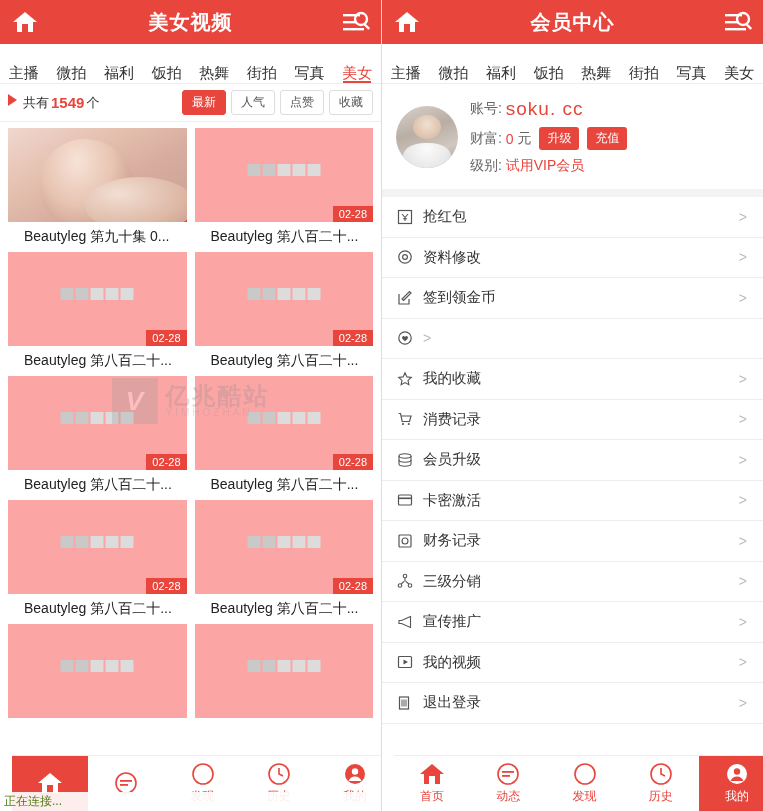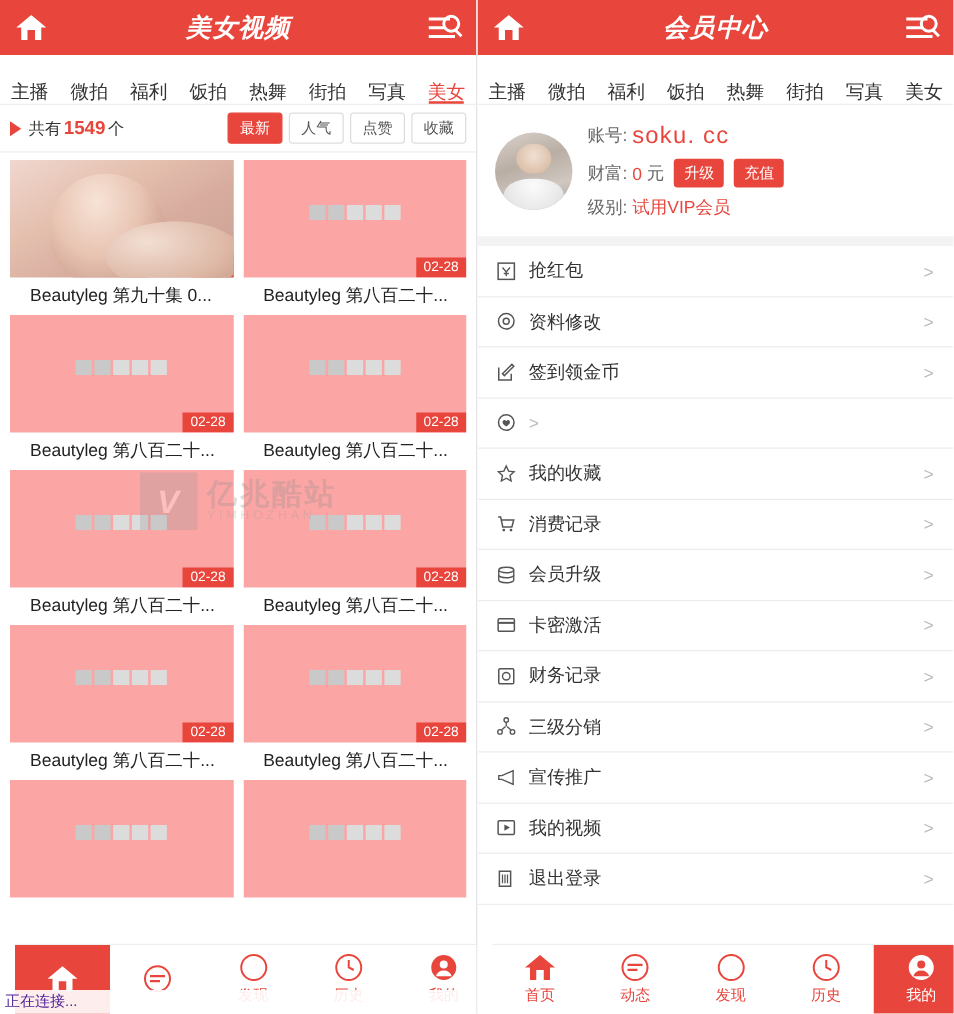--- a/index.html
+++ b/index.html
@@ -13,21 +13,21 @@
   .phone { position: relative; height: 811px; background: #fff; overflow: hidden; }
   .phone.left { width: 382px; border-right: 1px solid #ddd; }
   .phone.right { width: 381px; }
 
   
   .hdr {
     height: 44px; background: #e8453c; color: #fff;
     display: flex; align-items: center; justify-content: space-between;
     padding: 0 10px;
   }
-  .hdr-title { font-size: 20px; font-weight: bold; letter-spacing: 1px; font-style: italic; }
+  .hdr-title { font-size: 20px; font-weight: bold; letter-spacing: 1px; }
   .icon-home, .icon-menu { width: 30px; height: 30px; display: flex; align-items: center; justify-content: center; }
   .icon-home svg, .icon-menu svg { display: block; }
 
   
   .nav {
     height: 40px; display: flex; align-items: stretch;
     border-bottom: 1px solid #eee; background: #fff;
   }
   .nav-item {
     flex: 1; display: flex; align-items: flex-end; justify-content: center;
@@ -37,21 +37,21 @@
   .nav-item.active::after {
     content: ""; position: absolute; left: 20%; right: 20%; bottom: 0;
     height: 2px; background: #e8453c;
   }
 
   
   .subbar {
     height: 38px; display: flex; align-items: center; justify-content: space-between;
     padding: 0 8px; border-bottom: 1px solid #eee;
   }
-  .count-wrap { display: flex; align-items: center; font-size: 13px; color: #333; }
+  .count-wrap { display: flex; align-items: flex-start; font-size: 13px; color: #333; }
   .play-tri {
     width: 0; height: 0; border-left: 9px solid #e8453c;
     border-top: 6px solid transparent; border-bottom: 6px solid transparent;
     margin-right: 6px;
   }
   .count-num { color: #e8453c; font-weight: bold; margin: 0 2px; font-size: 15px; }
   .filters { display: flex; gap: 5px; }
   .filter {
     border: 1px solid #ddd; border-radius: 3px; font-size: 12px;
     padding: 3px 9px; color: #555; background: #fff;
@@ -170,21 +170,21 @@
   }
   .tab {
     flex: 1; display: flex; flex-direction: column; align-items: center;
     justify-content: center; font-size: 12px; color: #e8453c; gap: 2px;
   }
   .tab.filled { background: #e8453c; color: #fff; }
   .tab .ticon { height: 24px; display: flex; align-items: center; justify-content: center; }
 
   .statusline {
     position: absolute; left: 0; bottom: 0; width: 100%;
-    font-size: 12px; color: #4c1d95; background: rgba(255,255,255,.9);
+    font-size: 12px; color: #4d7c0f; background: rgba(255,255,255,.9);
     padding: 1px 4px;
   }
 </style>
 </head>
 <body>
 
 <div class="screens">
 
   <div class="phone left">
 

